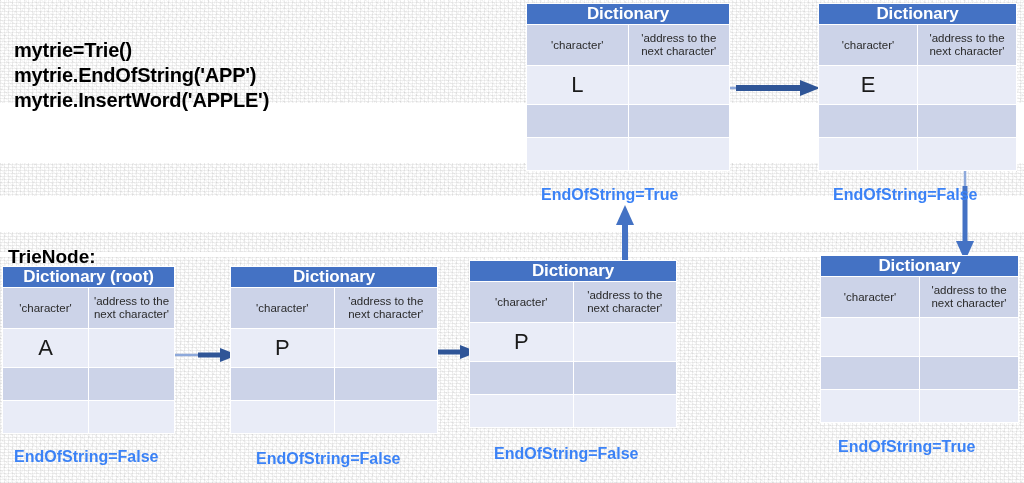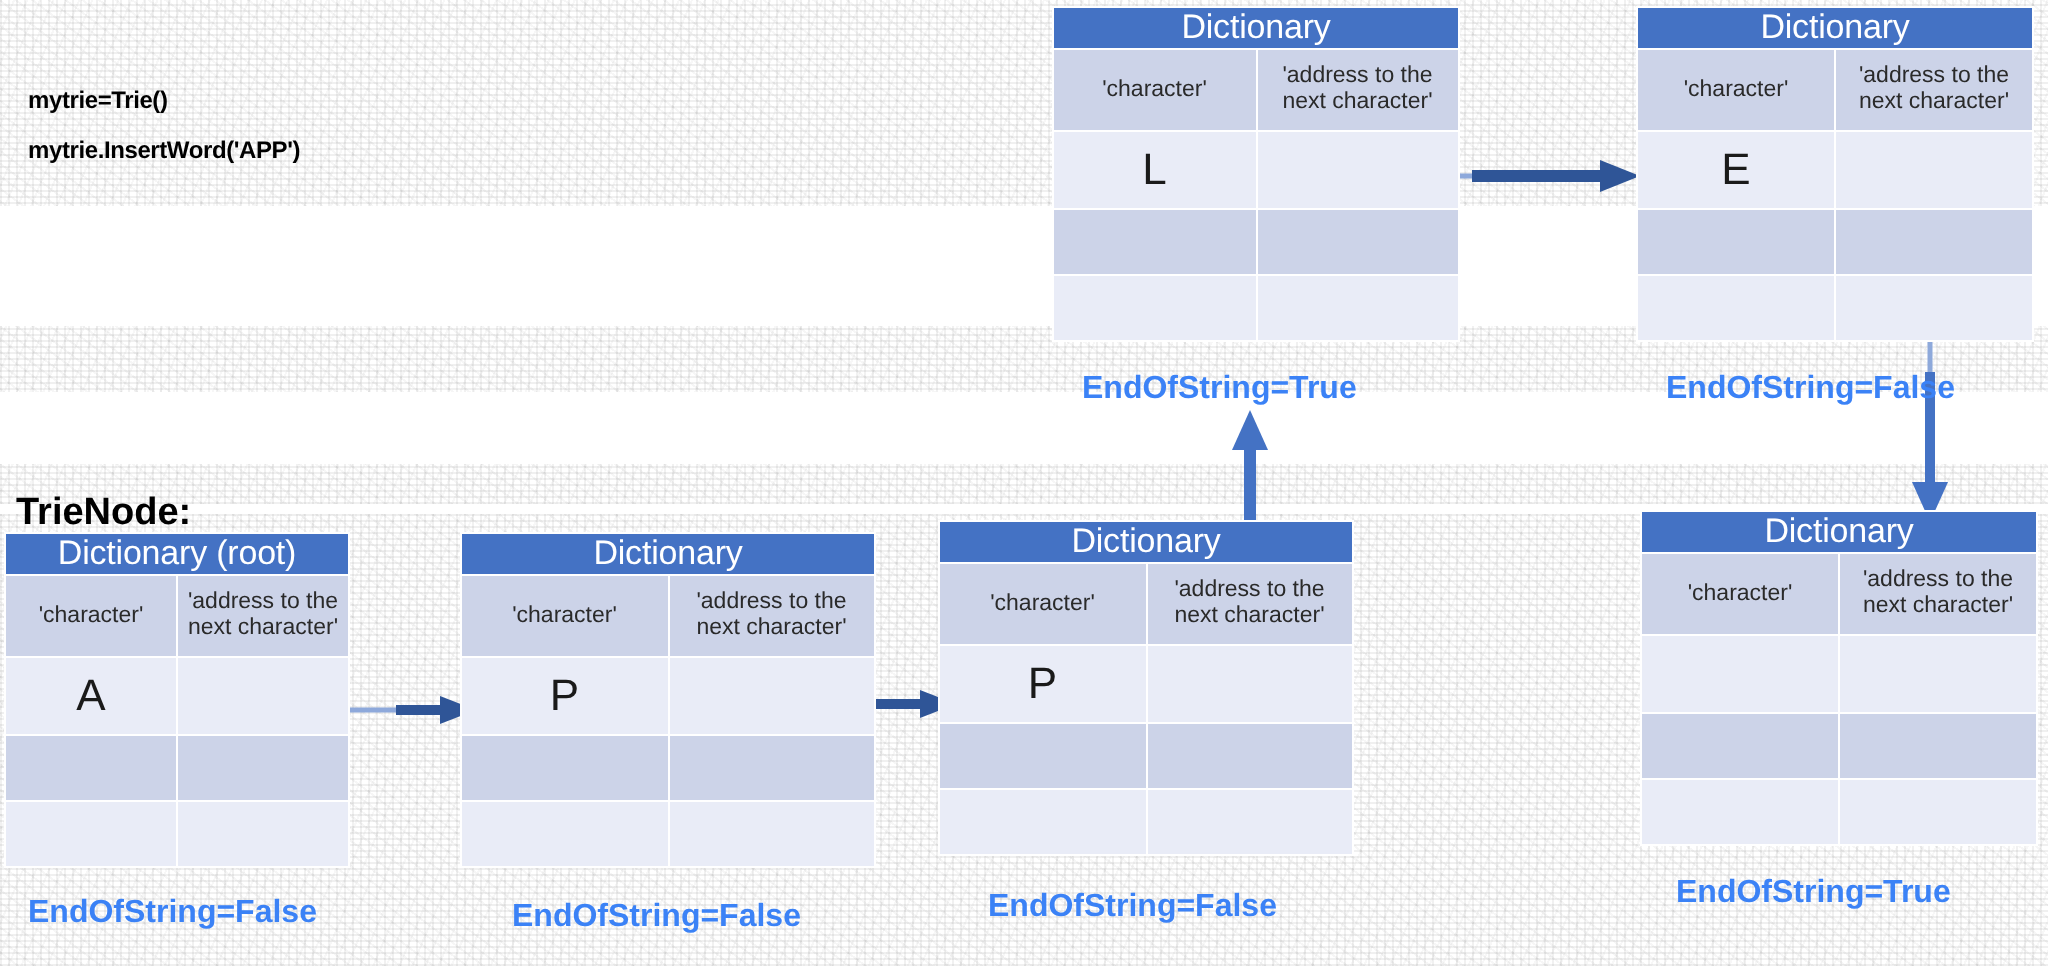--- a/index.html
+++ b/index.html
@@ -36,21 +36,21 @@
 
   
   #code-block {
     position: absolute;
     left: 14px;
     top: 38px;
     z-index: 5;
     line-height: 25px;
   }
   #code-block .code-line {
-    font-size: 12px;
+    font-size: 20px;
     font-weight: bold;
     color: #000000;
     white-space: pre;
     letter-spacing: -.2px;
   }
 
   
   #trienode-label {
     position: absolute;
     left: 8px;
@@ -69,21 +69,21 @@
   .node-table {
     width: 100%;
     border-collapse: collapse;
     table-layout: fixed;
     background: #ffffff;
   }
   .node-header {
     background: #4472c4;
     color: #ffffff;
     font-size: 17px;
-    font-weight: normal;
+    font-weight: bold;
     text-align: center;
     padding: 5px 0 6px 0;
     letter-spacing: -.1px;
   }
   .node-table td {
     border: 1px solid #ffffff;
     padding: 0;
   }
   .row-label td {
     background: #ccd3e8;
@@ -133,21 +133,22 @@
 </head>
 <body>
 
 <div id="noise-layer"></div>
 <div class="clean-patch" style="left:0;top:103px;width:1024px;height:60px;"></div>
 <div class="clean-patch" style="left:0;top:196px;width:1024px;height:36px;"></div>
 <div class="clean-patch" style="left:0;top:252px;width:1024px;height:5px;"></div>
 
 <div id="code-block">
   <div class="code-line">mytrie=Trie()</div>
-  <div class="code-line">mytrie.InsertWord('APP')</div>
+  <div class="code-line">mytrie.EndOfString('APP')</div>
+  <div class="code-line">mytrie.InsertWord('APPLE')</div>
 </div>
 
 <div id="trienode-label">TrieNode:</div>
 
 <div class="node" style="left:526px; top:3px; width:204px;">
   <table class="node-table">
     <tbody>
         <tr>
           <td class="node-header" colspan="2">Dictionary</td>
         </tr>

